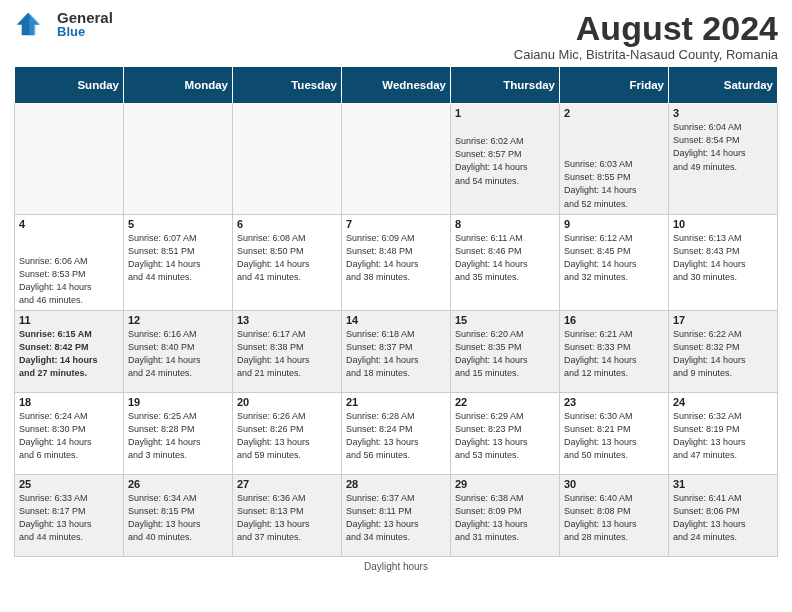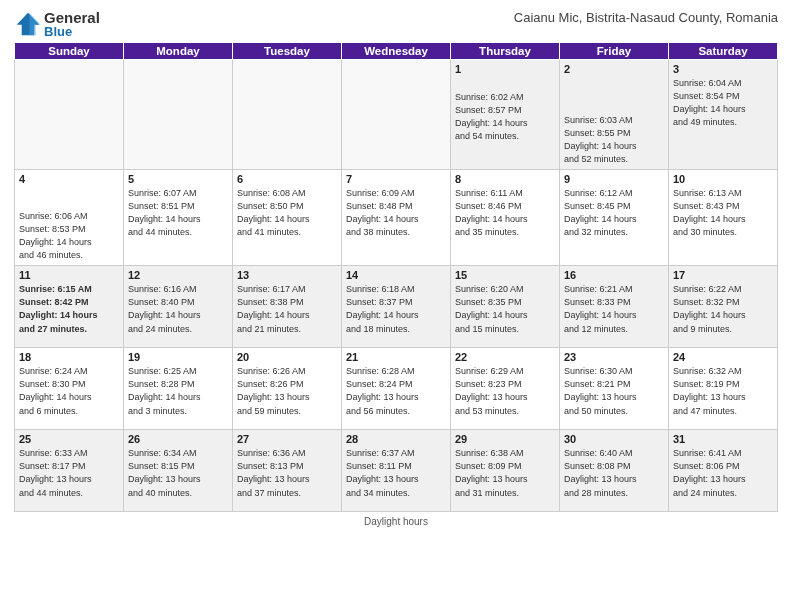--- a/index.html
+++ b/index.html
@@ -18,21 +18,21 @@
     }
     .header {
       display: flex;
       justify-content: space-between;
       align-items: flex-start;
       margin-bottom: 4px;
     }
     .logo {
       display: flex;
       align-items: flex-start;
-      gap: 0;
+      gap: 13px;
     }
     .logo-text {
       display: flex;
       flex-direction: column;
       line-height: 1;
     }
     .logo-general {
       font-size: 15px;
       font-weight: bold;
       color: #333;
@@ -59,26 +59,26 @@
     .location {
       font-size: 13px;
       color: #444;
     }
     .calendar {
       width: 100%;
       border-collapse: collapse;
       table-layout: fixed;
     }
     .calendar th {
-      background: #4c1d95;
+      background: #0c4a6e;
       color: #fff;
       font-size: 11.5px;
       font-weight: bold;
-      padding: 2px 4px;
-      text-align: center;
+      padding: 12px 4px;
+      text-align: right;
       border: 1px solid #fff;
     }
     .calendar td {
       border: 1px solid #ccc;
       vertical-align: top;
       padding: 3px 4px;
       font-size: 9.2px;
       color: #333;
       height: 82px;
       background: #fff;
@@ -128,20 +128,21 @@
         <polygon points="20,2 38,22 30,22 30,37 10,37 10,22 2,22" fill="none" stroke="#2980b9" stroke-width="0"></polygon>
         <path d="M20 4 L36 21 L29 21 L29 36 L11 36 L11 21 L4 21 Z" fill="#1a6faf"></path>
         <path d="M22 4 L38 21 L31 21 L31 36 L22 36 L22 4 Z" fill="#4aa3df" opacity="0.5"></path>
       </svg>
       <div class="logo-text">
         <span class="logo-general">General</span>
         <span class="logo-blue">Blue</span>
       </div>
     </div>
     <div class="title-block">
+      <div class="month-title">August 2024</div>
       <div class="location">Caianu Mic, Bistrita-Nasaud County, Romania</div>
     </div>
   </div>
 
   <table class="calendar">
     <thead>
       <tr>
       <th>Sunday</th>
           <th>Monday</th>
           <th>Tuesday</th>

